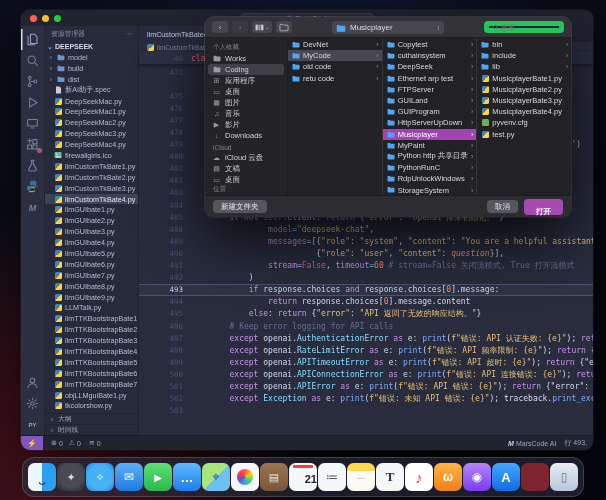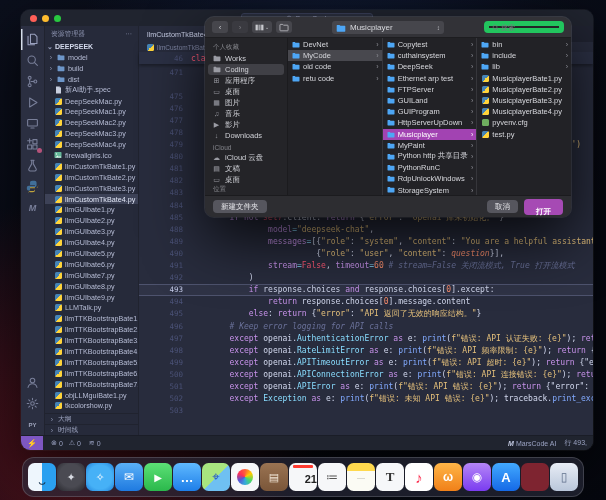--- a/index.html
+++ b/index.html
@@ -64,21 +64,21 @@
   .code { flex:1; position:relative; padding-top:2px; overflow:hidden;
     font-family:"DejaVu Sans Mono", monospace; font-size:8px; }
   .crow { height:12.1px; display:flex; align-items:center; white-space:pre; }
   .ln { flex:0 0 46px; text-align:right; padding-right:2px; color:#4a5176; font-size:7.5px; }
   .cd { margin-left:6px; white-space:pre; overflow:hidden; flex:1; }
   .crow.cur { background:rgba(140,150,200,.07);
     box-shadow:inset 0 1px 0 rgba(170,180,230,.25), inset 0 -1px 0 rgba(170,180,230,.25); }
   .crow.cur .ln { color:#c3cae8; }
   .c-k{color:#c792ea}.c-s{color:#e5c07b}.c-f{color:#82aaff}.c-n{color:#f78c6c}
   .c-se{color:#ff5874;font-style:italic}.c-p{color:#c792ea;}
-  .c-c{color:#697098;font-style:italic}.c-e{color:#89ddff}.c-o{color:#89ddff}
+  .c-c{color:#697098;}.c-e{color:#89ddff}.c-o{color:#89ddff}
   .c-v{color:#d2d8ee}.c-b{color:#ff5874}.c-q{color:#f78c6c;font-style:italic}
   
   .statusbar { flex:0 0 14px; background:#20242f; border-top:1px solid #1a1d27;
     display:flex; align-items:center; font-size:7px; color:#9aa2c2; padding-right:6px; gap:8px; }
   .remote { height:14px; width:22px; background:#7e57c2; color:#fff; display:flex;
     align-items:center; justify-content:center; font-size:8px; }
   .stat { display:flex; align-items:center; gap:2px; }
   .sb-right { margin-left:auto; display:flex; gap:8px; align-items:center; }
   .mc-logo { font-weight:bold; font-style:italic; font-size:7px; color:#c6cce4; }
   
@@ -497,21 +497,21 @@
             <div class="crow"><span class="ln">481</span><span class="cd"></span></div>
             <div class="crow"><span class="ln">482</span><span class="cd"></span></div>
             <div class="crow"><span class="ln">483</span><span class="cd"></span></div>
             <div class="crow"><span class="ln">484</span><span class="cd"></span></div>
             <div class="crow"><span class="ln">485</span><span class="cd"><span class="c-v">        </span><span class="c-k">if</span><span class="c-v"> </span><span class="c-k">not</span><span class="c-v"> </span><span class="c-se">self</span><span class="c-v">.client: </span><span class="c-k">return</span><span class="c-v"> {</span><span class="c-s">"error"</span><span class="c-v">: </span><span class="c-s">"openai 库未初始化。"</span><span class="c-v">}</span></span></div>
             <div class="crow"><span class="ln">488</span><span class="cd"><span class="c-v">                </span><span class="c-p">model</span><span class="c-o">=</span><span class="c-s">"deepseek-chat"</span><span class="c-v">,</span></span></div>
             <div class="crow"><span class="ln">489</span><span class="cd"><span class="c-v">                </span><span class="c-p">messages</span><span class="c-o">=</span><span class="c-v">[{</span><span class="c-s">"role"</span><span class="c-v">: </span><span class="c-s">"system"</span><span class="c-v">, </span><span class="c-s">"content"</span><span class="c-v">: </span><span class="c-s">"You are a helpful assistant.</span></span></div>
             <div class="crow"><span class="ln">490</span><span class="cd"><span class="c-v">                          {</span><span class="c-s">"role"</span><span class="c-v">: </span><span class="c-s">"user"</span><span class="c-v">, </span><span class="c-s">"content"</span><span class="c-v">: </span><span class="c-q">question</span><span class="c-v">}],</span></span></div>
             <div class="crow"><span class="ln">491</span><span class="cd"><span class="c-v">                </span><span class="c-p">stream</span><span class="c-o">=</span><span class="c-b">False</span><span class="c-v">, </span><span class="c-p">timeout</span><span class="c-o">=</span><span class="c-n">60</span><span class="c-v"> </span><span class="c-c"># stream=False 关闭流模式, True 打开流模式</span></span></div>
             <div class="crow"><span class="ln">492</span><span class="cd"><span class="c-v">            )</span></span></div>
-            <div class="crow cur"><span class="ln">493</span><span class="cd"><span class="c-v">            </span><span class="c-k">if</span><span class="c-v"> response.choices </span><span class="c-k">and</span><span class="c-v"> response.choices[</span><span class="c-n">0</span><span class="c-v">].except:</span></span></div>
+            <div class="crow cur"><span class="ln">493</span><span class="cd"><span class="c-v">            </span><span class="c-k">if</span><span class="c-v"> response.choices </span><span class="c-k">and</span><span class="c-v"> response.choices[</span><span class="c-n">0</span><span class="c-v">].message:</span></span></div>
             <div class="crow"><span class="ln">494</span><span class="cd"><span class="c-v">                </span><span class="c-k">return</span><span class="c-v"> response.choices[</span><span class="c-n">0</span><span class="c-v">].message.content</span></span></div>
             <div class="crow"><span class="ln">495</span><span class="cd"><span class="c-v">            </span><span class="c-k">else</span><span class="c-v">: </span><span class="c-k">return</span><span class="c-v"> {</span><span class="c-s">"error"</span><span class="c-v">: </span><span class="c-s">"API 返回了无效的响应结构。"</span><span class="c-v">}</span></span></div>
             <div class="crow"><span class="ln">496</span><span class="cd"><span class="c-v">        </span><span class="c-c"># Keep error logging for API calls</span></span></div>
             <div class="crow"><span class="ln">497</span><span class="cd"><span class="c-v">        </span><span class="c-k">except</span><span class="c-v"> openai.</span><span class="c-e">AuthenticationError</span><span class="c-v"> </span><span class="c-k">as</span><span class="c-v"> e: </span><span class="c-f">print</span><span class="c-v">(</span><span class="c-s">f"错误: API 认证失败: {e}"</span><span class="c-v">); </span><span class="c-k">retu</span></span></div>
             <div class="crow"><span class="ln">498</span><span class="cd"><span class="c-v">        </span><span class="c-k">except</span><span class="c-v"> openai.</span><span class="c-e">RateLimitError</span><span class="c-v"> </span><span class="c-k">as</span><span class="c-v"> e: </span><span class="c-f">print</span><span class="c-v">(</span><span class="c-s">f"错误: API 频率限制: {e}"</span><span class="c-v">); </span><span class="c-k">return</span><span class="c-v"> {"</span></span></div>
             <div class="crow"><span class="ln">499</span><span class="cd"><span class="c-v">        </span><span class="c-k">except</span><span class="c-v"> openai.</span><span class="c-e">APITimeoutError</span><span class="c-v"> </span><span class="c-k">as</span><span class="c-v"> e: </span><span class="c-f">print</span><span class="c-v">(</span><span class="c-s">f"错误: API 超时: {e}"</span><span class="c-v">); </span><span class="c-k">return</span><span class="c-v"> {"er</span></span></div>
             <div class="crow"><span class="ln">500</span><span class="cd"><span class="c-v">        </span><span class="c-k">except</span><span class="c-v"> openai.</span><span class="c-e">APIConnectionError</span><span class="c-v"> </span><span class="c-k">as</span><span class="c-v"> e: </span><span class="c-f">print</span><span class="c-v">(</span><span class="c-s">f"错误: API 连接错误: {e}"</span><span class="c-v">); </span><span class="c-k">retur</span></span></div>
             <div class="crow"><span class="ln">501</span><span class="cd"><span class="c-v">        </span><span class="c-k">except</span><span class="c-v"> openai.</span><span class="c-e">APIError</span><span class="c-v"> </span><span class="c-k">as</span><span class="c-v"> e: </span><span class="c-f">print</span><span class="c-v">(</span><span class="c-s">f"错误: API 错误: {e}"</span><span class="c-v">); </span><span class="c-k">return</span><span class="c-v"> {"error": f</span></span></div>
             <div class="crow"><span class="ln">502</span><span class="cd"><span class="c-v">        </span><span class="c-k">except</span><span class="c-v"> </span><span class="c-e">Exception</span><span class="c-v"> </span><span class="c-k">as</span><span class="c-v"> e: </span><span class="c-f">print</span><span class="c-v">(</span><span class="c-s">f"错误: 未知 API 错误: {e}"</span><span class="c-v">); traceback.</span><span class="c-f">print_exc</span></span></div>
             <div class="crow"><span class="ln">503</span><span class="cd"></span></div>

